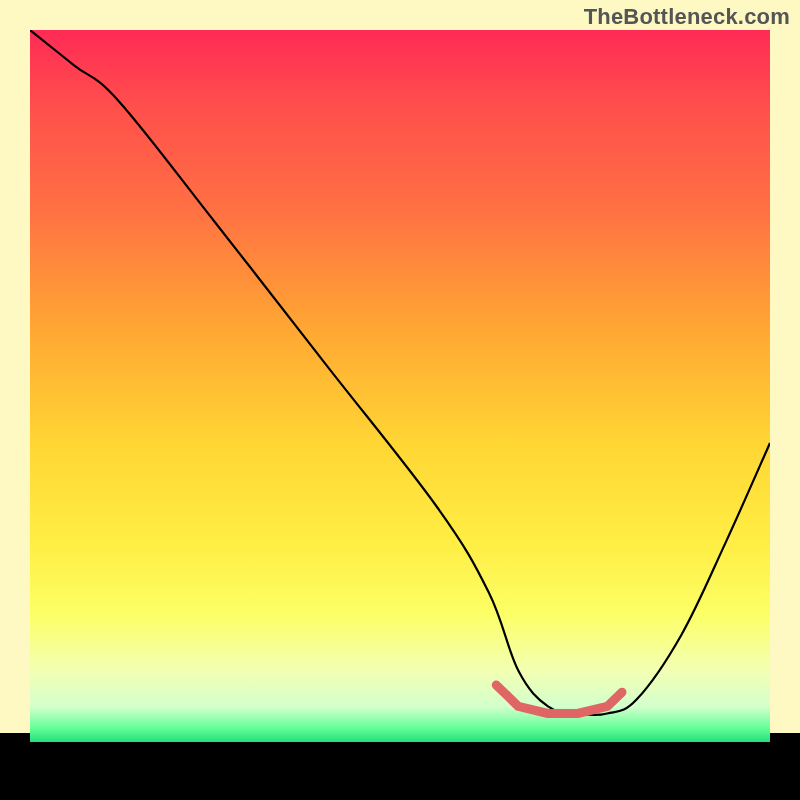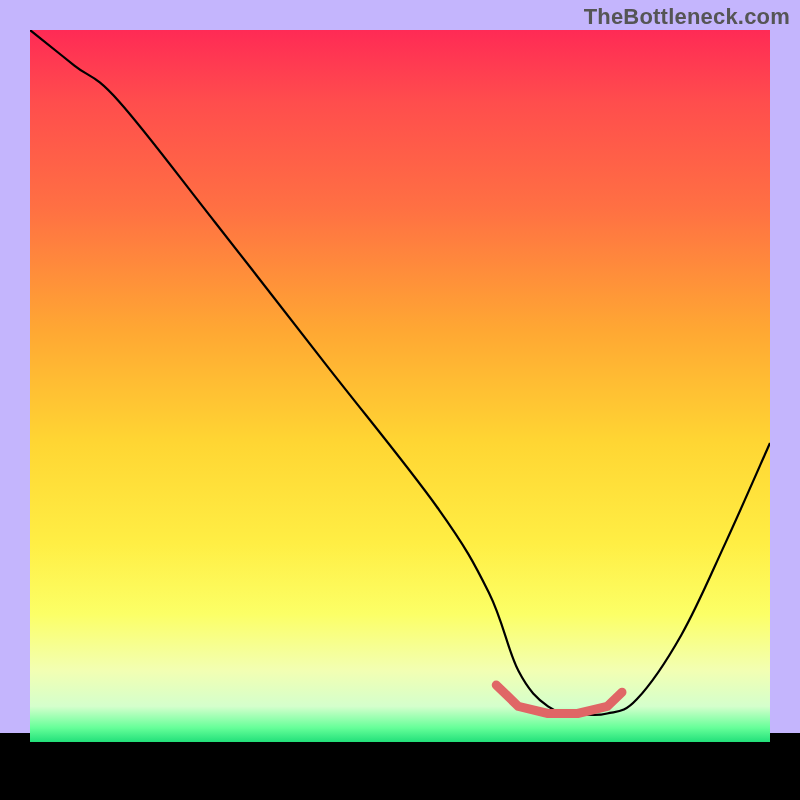--- a/index.html
+++ b/index.html
@@ -8,21 +8,21 @@
     width: 800px;
     height: 800px;
     background: #000;
     overflow: hidden;
     font-family: Arial, Helvetica, sans-serif;
   }
   .outer {
     position: relative;
     width: 800px;
     height: 733px;
-    background: #c4b5fd;
+    background: #fef9c3;
   }
   .watermark {
     position: absolute;
     top: 4px;
     right: 10px;
     color: #555;
     font-size: 22px;
     font-weight: 600;
     letter-spacing: 0.2px;
     z-index: 5;

